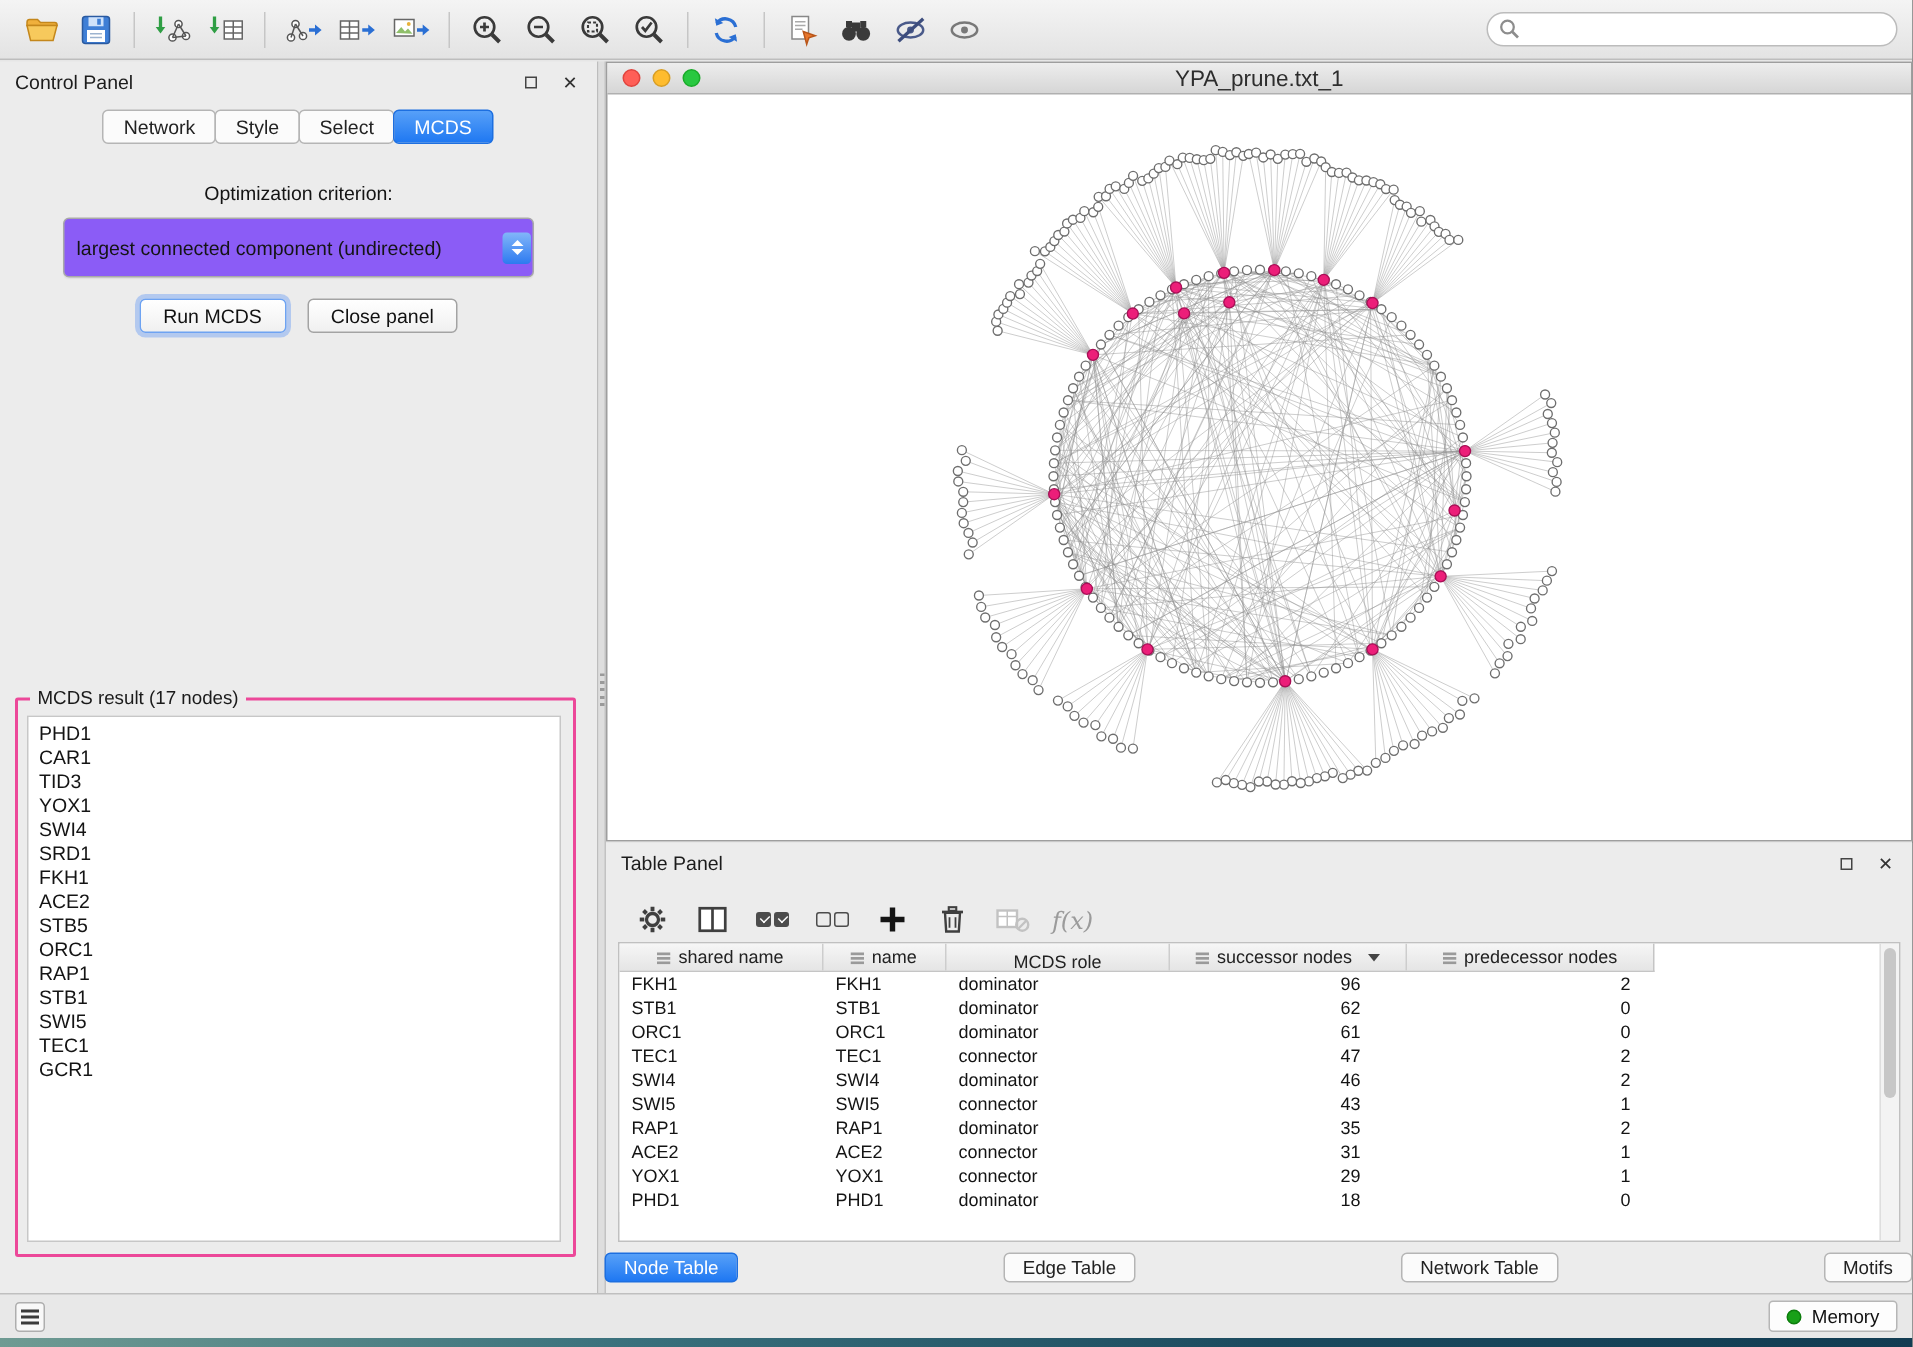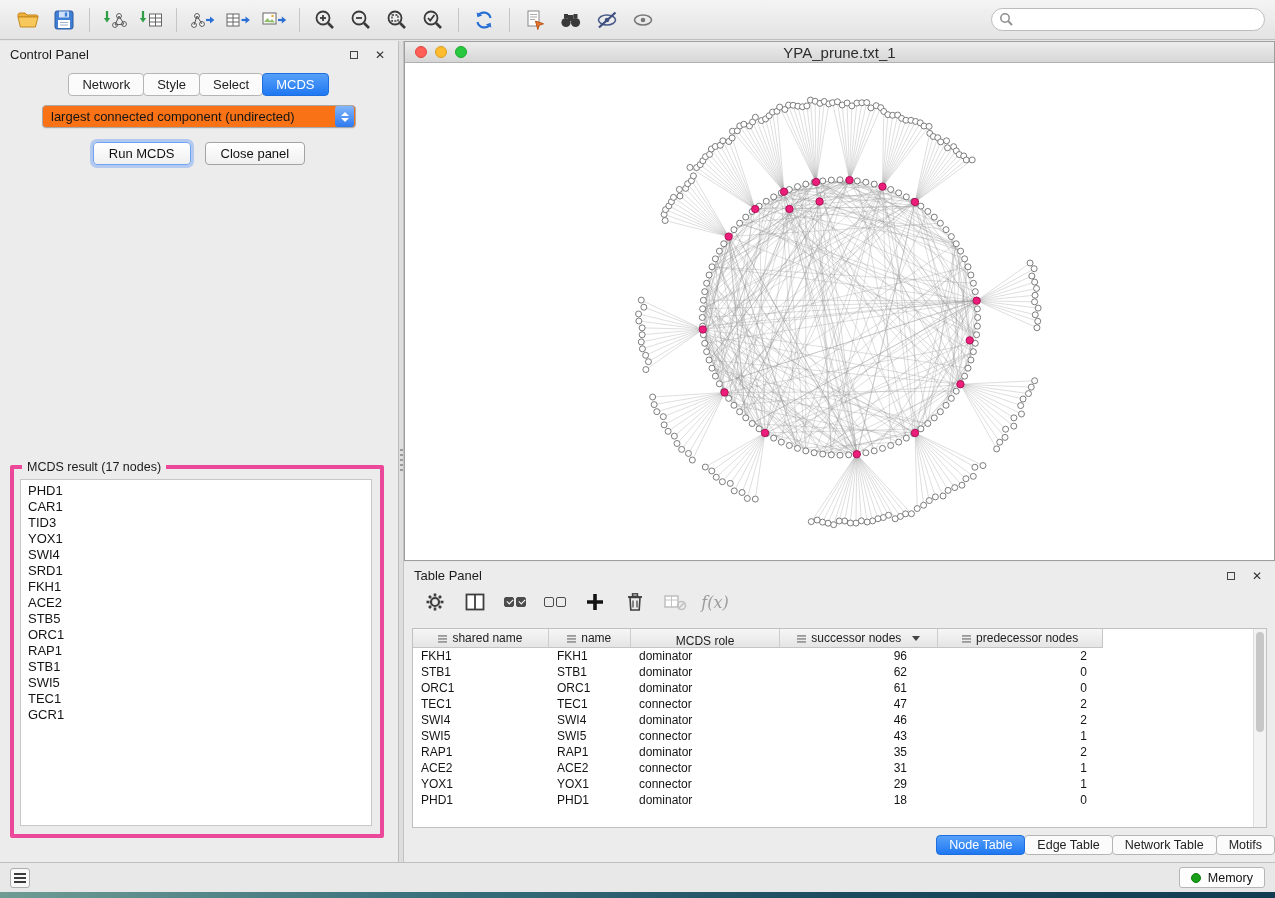--- a/index.html
+++ b/index.html
@@ -23,31 +23,31 @@
   .phead .sp { flex:1; }
   .wbtn { display:flex; align-items:center; justify-content:center; width:16px; height:16px; margin-left:10px; color:#333; font-size:12px; }
   .sq { width:8px; height:8px; border:1.4px solid #444; display:inline-block; }
 
   
   .cpanel { position:absolute; top:41px; left:0; width:399px; bottom:36px; background:#ececec; border-right:1px solid #bdbdbd; }
   .ctabs { display:flex; justify-content:center; margin-top:5px; }
   .ctab { padding:3px 13px; font-size:13px; background:#fbfbfb; border:1px solid #b5b5b5; margin-left:-1px; color:#222; border-radius:4px; position:relative;text-align:right; }
   .ctab.active { background:linear-gradient(#57a0f8,#1f78f2); border-color:#1d6fe0; color:#fff; z-index:2; }
   .optlabel { text-align:center; margin-top:25px; font-size:13px; }
-  .combo { width:314px; height:23px; margin:9px auto 0; background:#f97316; border:1px solid #a9a9a9; border-radius:4px;
+  .combo { width:314px; height:40px; margin:9px auto 0; background:#8b5cf6; border:1px solid #a9a9a9; border-radius:4px;
     display:flex; align-items:center; box-shadow:0 1px 1px rgba(0,0,0,.06); }
   .combo .val { flex:1; padding:0 8px; font-size:13px; white-space:nowrap; overflow:hidden; }
   .combo .step { width:19px; height:21px; border-radius:3px; background:linear-gradient(#82b6f9,#2d7af0);
     margin-right:1px; display:flex; flex-direction:column; align-items:center; justify-content:center; gap:2px; }
   .tri-up { width:0; height:0; border-left:4px solid transparent; border-right:4px solid transparent; border-bottom:4px solid #fff; }
   .tri-dn { width:0; height:0; border-left:4px solid transparent; border-right:4px solid transparent; border-top:4px solid #fff; }
   .btnrow { display:flex; justify-content:center; gap:14px; margin-top:14px; }
   .btn { padding:3px 15px; background:linear-gradient(#ffffff,#f0f0f0); border:1px solid #a3a3a3; border-radius:4px; font-size:13px; color:#111; }
   .btn.focus { border-color:#6ea3f2; box-shadow:0 0 0 3px rgba(110,160,245,.45); }
-  .fset { position:absolute; left:10px; right:14px; top:424px; bottom:24px; border:4px solid #ec4899; border-radius:2px; }
+  .fset { position:absolute; left:10px; right:14px; top:424px; bottom:24px; border:2px solid #ec4899; border-radius:2px; }
   .fset .legend { position:absolute; top:-9px; left:8px; background:#ececec; padding:0 5px; font-size:12.5px; color:#1a1a1a; }
   .rlist { position:absolute; left:6px; right:8px; top:10px; bottom:8px; background:#fff; border:1px solid #c7c7c7; padding:3px 7px; overflow:hidden; font-size:13px; line-height:16px; }
 
   
   .vdiv { position:absolute; top:41px; bottom:36px; left:399px; width:5px; background:#dedede; border-right:1px solid #c2c2c2; }
   .vdiv .grip { position:absolute; top:408px; left:1px; width:3px; height:22px; background:repeating-linear-gradient(#9a9a9a 0 2px, transparent 2px 5px); }
 
   
   .netwin { position:absolute; top:41px; left:404px; right:0; height:520px; background:#fff; border:1px solid #9e9e9e; }
   .nettitle { height:21px; background:linear-gradient(#ededed,#d6d6d6); border-bottom:1px solid #b0b0b0;
@@ -55,41 +55,41 @@
   .lights { position:absolute; left:10px; top:4px; display:flex; gap:8px; }
   .light { width:12px; height:12px; border-radius:50%; }
   .light.red { background:#ff5f57; border:1px solid #e0443e; }
   .light.yellow { background:#febc2e; border:1px solid #d89e24; }
   .light.green { background:#28c840; border:1px solid #1aab29; }
   .netcanvas { position:absolute; top:22px; left:0; right:0; bottom:0; }
   .netcanvas svg { width:100%; height:100%; display:block; }
 
   
   .tpanel { position:absolute; left:404px; right:0; top:562px; bottom:36px; background:#ececec; }
-  .tp-toolbar { height:37px; display:flex; align-items:flex-start; padding:0 16px; gap:10px; }
+  .tp-toolbar { height:37px; display:flex; align-items:flex-end; padding:0 16px; gap:10px; }
   .ticon { width:30px; height:26px; display:flex; align-items:center; justify-content:center; }
   .pairbox { display:flex; gap:2px; }
   .cb { width:10px; height:10px; border:1.6px solid #4c4c4c; border-radius:2px; position:relative; }
   .cb.filled { background:#4c4c4c; }
   .cb.filled::after { content:""; position:absolute; left:1.5px; top:1px; width:5px; height:3px; border-left:1.6px solid #fff; border-bottom:1.6px solid #fff; transform:rotate(-45deg); }
   .fx { font-family:"DejaVu Serif", serif; font-style:italic; font-size:16px; color:#9b9b9b; }
   .tablewrap { position:absolute; top:66px; left:8px; right:8px; bottom:34px; background:#fff; border:1px solid #c0c0c0; overflow:hidden; }
   .thead { display:flex; height:19px; width:690px; background:linear-gradient(#f6f6f6,#e5e5e5); border-bottom:1px solid #c5c5c5; border-right:1px solid #c5c5c5; }
   .th { display:flex; align-items:center; justify-content:center; gap:5px; font-size:12px; color:#222; border-right:1px solid #cdcdcd; position:relative; }
   .th:last-child { border-right:none; }
   .hchev { width:0; height:0; border-left:4px solid transparent; border-right:4px solid transparent; border-top:5px solid #444; margin-left:6px; }
   .trow { display:flex; height:16px; align-items:center; width:690px; background:#fff; }
   .td { font-size:12px; white-space:nowrap; padding:0 8px; }
   .w0 { width:136px; } .w1 { width:82px; } .w2 { width:150px;flex-direction:column; }
   .w3 { width:158px; } .w4 { width:164px; }
   .td.w3 { text-align:right; padding-right:32px; }
   .td.w4 { text-align:right; padding-right:16px; }
   .vscroll { position:absolute; top:0; right:0; bottom:0; width:13px; background:#f3f3f3; border-left:1px solid #dedede; }
   .vthumb { position:absolute; top:3px; right:2px; width:8px; height:100px; background:#c7c7c7; border-radius:4px; }
-  .tp-tabs { position:absolute; bottom:7px; left:0; right:0; display:flex; justify-content:flex-end; }
+  .tp-tabs { position:absolute; bottom:7px; left:0; right:0; display:flex; justify-content:space-between; }
   .ttab { padding:2px 12px; font-size:12.5px; background:#fbfbfb; border:1px solid #b5b5b5; margin-left:-1px; color:#222; border-radius:4px; }
   .ttab.active { background:linear-gradient(#57a0f8,#1f78f2); border-color:#1d6fe0; color:#fff; z-index:2; }
 
   
   .statusbar { position:absolute; left:0; right:0; bottom:6px; height:30px; background:#e8e8e8; border-top:1px solid #bfbfbf;
     display:flex; align-items:center; padding:0 10px; }
   .sbicon { width:20px; height:20px; border:1px solid #aeaeae; border-radius:3px; background:#f8f8f8; display:flex; flex-direction:column; justify-content:center; gap:2px; padding:0 3px; }
   .sbicon i { display:block; height:2px; background:#3a3a3a; }
   .mem { margin-left:auto; display:flex; align-items:center; gap:7px; border:1px solid #b6b6b6; background:#fdfdfd; border-radius:3px; padding:2.5px 11px; font-size:12.5px; color:#111; }
   .dot { width:10px; height:10px; border-radius:50%; background:#18a018; border:1px solid #0d7d0d; }
@@ -259,20 +259,21 @@
           <span class="sq"></span>
         </span>
       <span class="wbtn">✕</span>
     </div>
     <div class="ctabs">
       <div class="ctab">Network</div>
       <div class="ctab">Style</div>
       <div class="ctab">Select</div>
       <div class="ctab active">MCDS</div>
     </div>
+    <div class="optlabel">Optimization criterion:</div>
     <div class="combo">
       <span class="val">largest connected component (undirected)</span>
       <span class="step">
           <span class="tri-up"></span>
           <span class="tri-dn"></span>
         </span>
     </div>
     <div class="btnrow">
       <button class="btn focus">Run MCDS</button>
       <button class="btn">Close panel</button>

